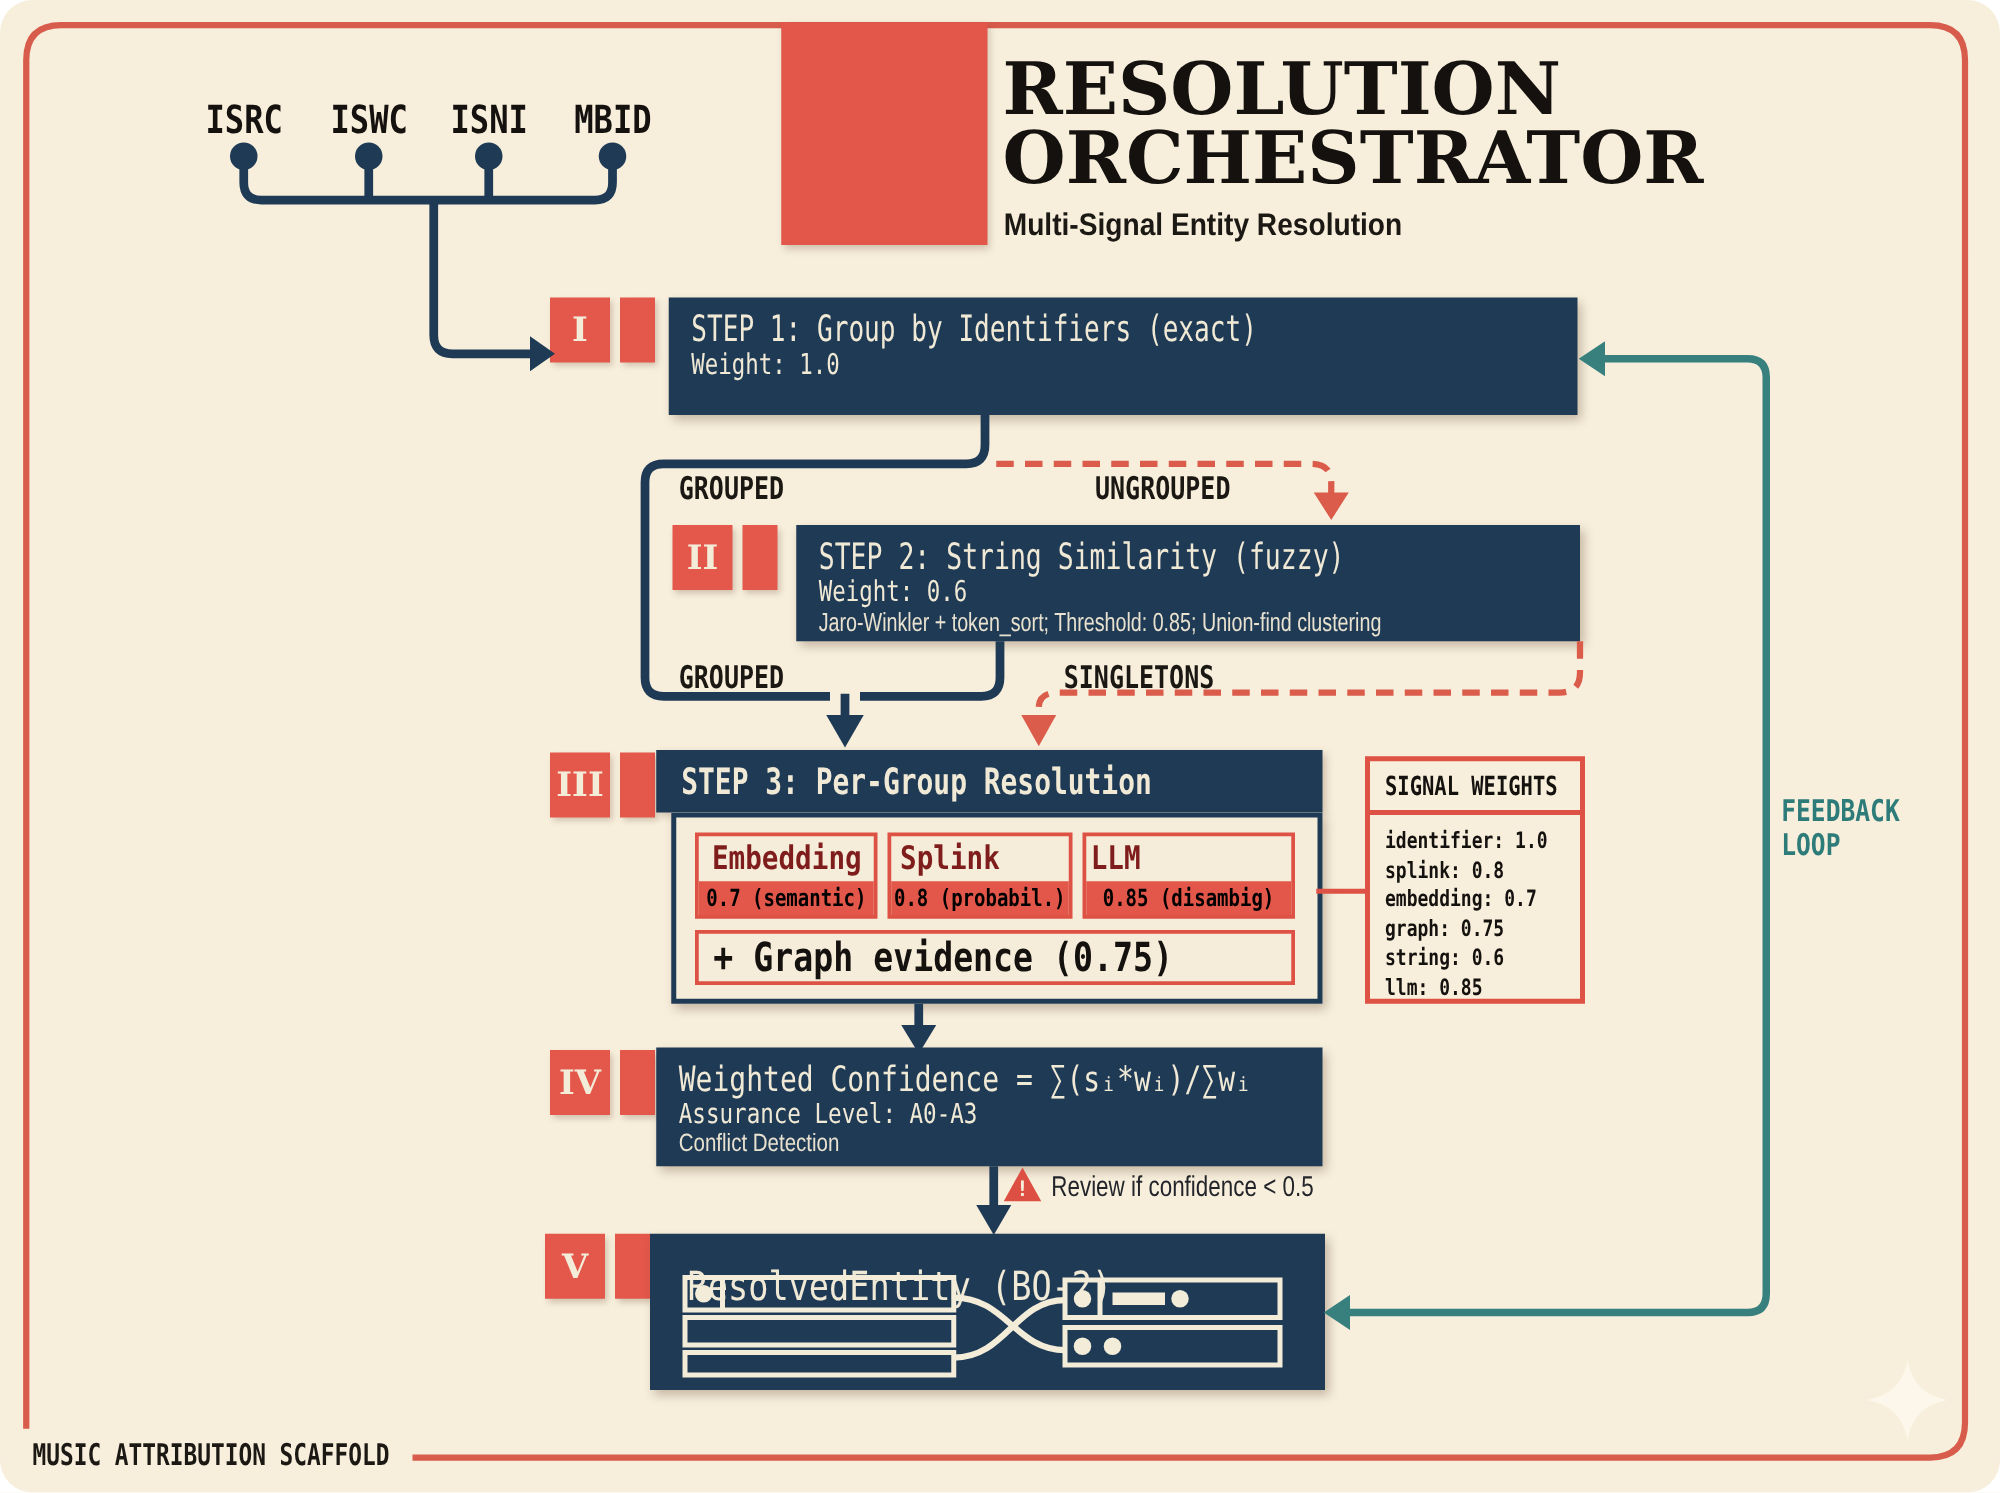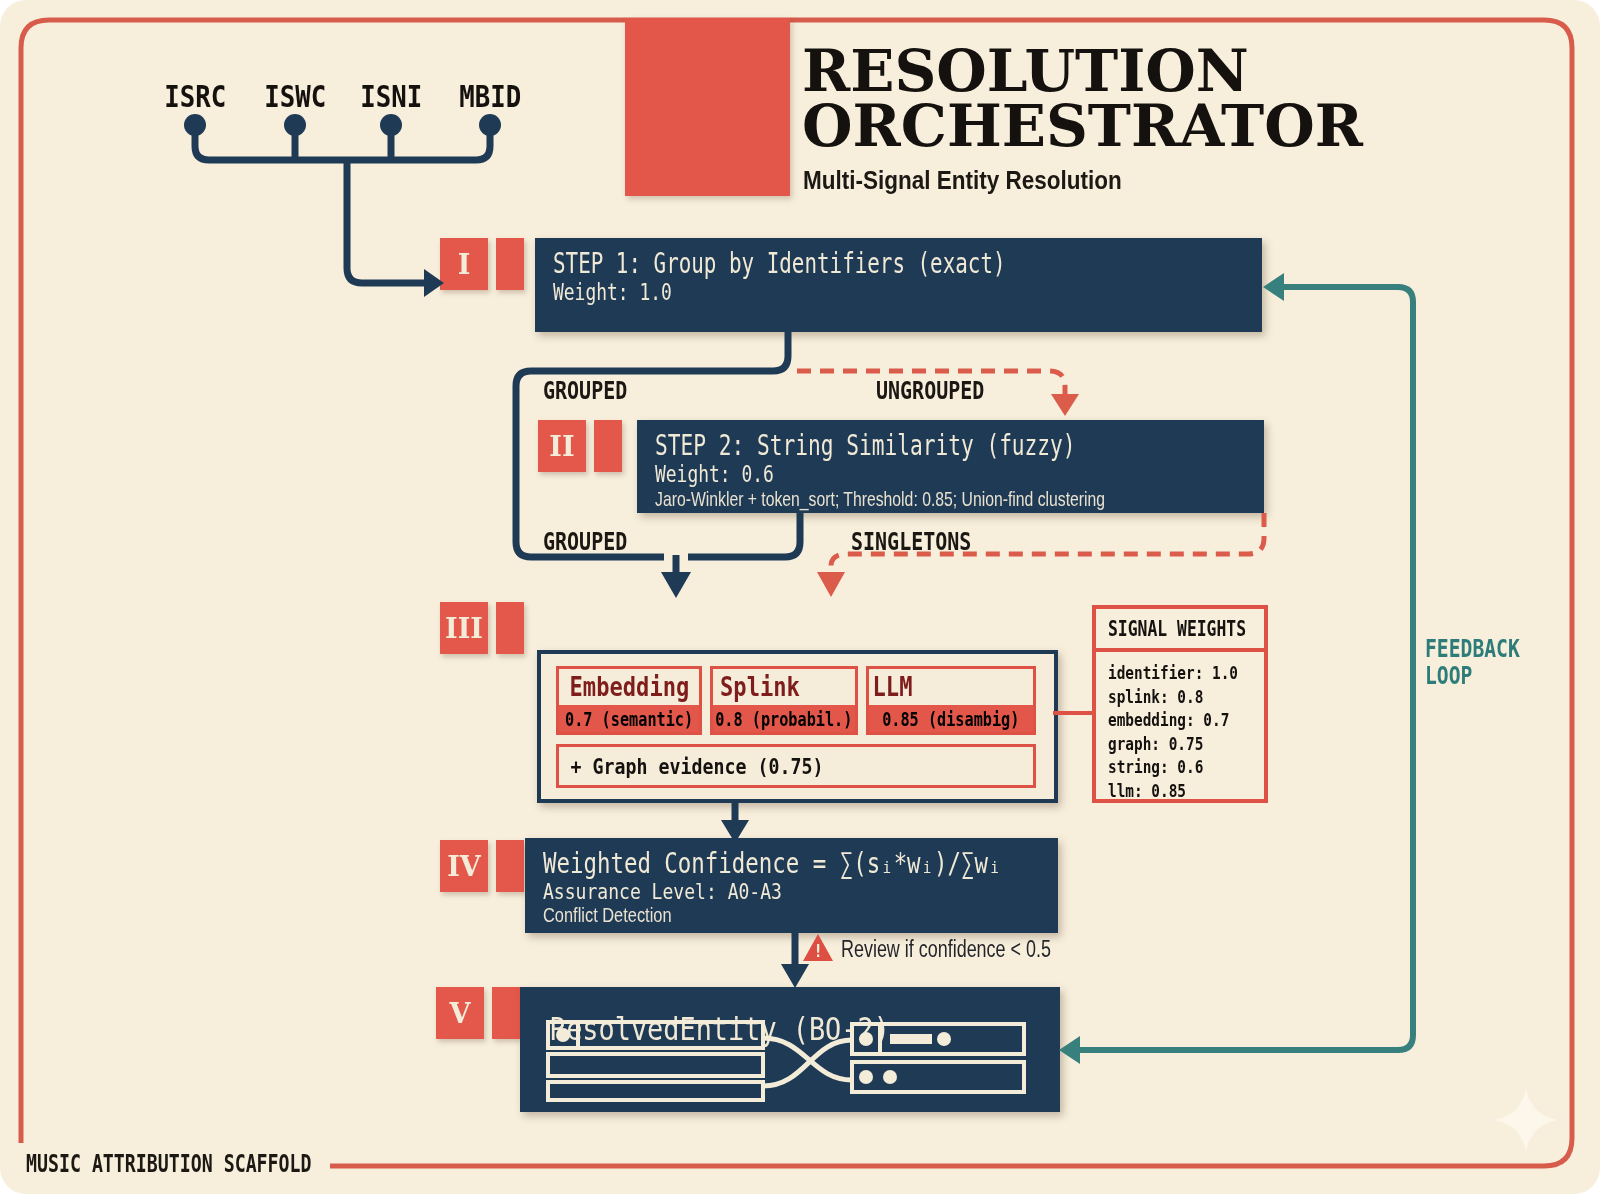--- a/index.html
+++ b/index.html
@@ -50,21 +50,21 @@
   
   .s3-header{left:525px;top:600px;width:533px;height:50px;background:#1f3a55;
     display:flex;align-items:center;box-shadow:3px 3px 7px rgba(80,50,30,.30);}
   .s3-panel{left:537px;top:650px;width:521px;height:153px;background:#f5edd9;
     border:4px solid #1f3a55;box-sizing:border-box;box-shadow:3px 4px 8px rgba(80,50,30,.30);}
   .card{position:absolute;border:3px solid #dd5245;background:#f5edd9;box-sizing:border-box;z-index:4;}
   .card-label{height:36px;display:flex;align-items:center;justify-content:flex-start;color:#7f1d1d;font-size:26px;}
   .card-value{height:27px;background:#e2574a;display:flex;align-items:center;justify-content:center;
     color:#000000;font-size:19px;}
   .graph-box{left:556px;top:744px;width:480px;height:44px;border:3px solid #dd5245;background:#f5edd9;
-    box-sizing:border-box;display:flex;align-items:center;z-index:4;color:#14110e;font-size:22px;}
+    box-sizing:border-box;display:flex;align-items:center;z-index:4;color:#14110e;font-size:32px;}
 
   
   .sw-box{left:1092px;top:605px;width:176px;height:198px;border:4px solid #dd5245;background:#f7efdc;
     box-sizing:border-box;z-index:4;}
   .sw-head{height:43px;border-bottom:4px solid #dd5245;display:flex;align-items:center;padding-left:12px;
     color:#14110e;font-size:21px;box-sizing:border-box;}
   .sw-body{padding:9px 0 0 12px;color:#14110e;font-size:18px;line-height:23.5px;}
 
   
   .feedback{left:1425px;top:636px;font-size:24px;line-height:27px;color:#2e7c7a;}
@@ -221,20 +221,24 @@
       <div class="step-desc sans nowrap">
         <span class="cx" style="transform:scaleX(.75);">Jaro-Winkler + token_sort; Threshold: 0.85; Union-find clustering</span></div>
     </div>
   </div>
 
   <div class="abs flowlabel mono z4 nowrap" style="left:543px;top:527px;">
     <span class="cx" style="transform:scaleX(.8);">GROUPED</span></div>
   <div class="abs flowlabel mono z4 nowrap" style="left:851px;top:527px;">
     <span class="cx" style="transform:scaleX(.8);">SINGLETONS</span></div>
 
+  <div class="abs s3-header z2">
+    <span class="mono step-title cream nowrap" style="padding-left:20px;">
+      <span class="cx" style="transform:scaleX(.77);">STEP 3: Per-Group Resolution</span></span>
+  </div>
   <div class="abs s3-panel z2"></div>
 
   <div class="card mono" style="left:556px;top:666px;width:146px;">
     <div class="card-label">
       <span class="cxc nowrap" style="transform:scaleX(.85);">Embedding</span>
       </div>
     <div class="card-value">
       <span class="cxc nowrap" style="transform:scaleX(.8);">0.7 (semantic)</span>
       </div>
   </div>

